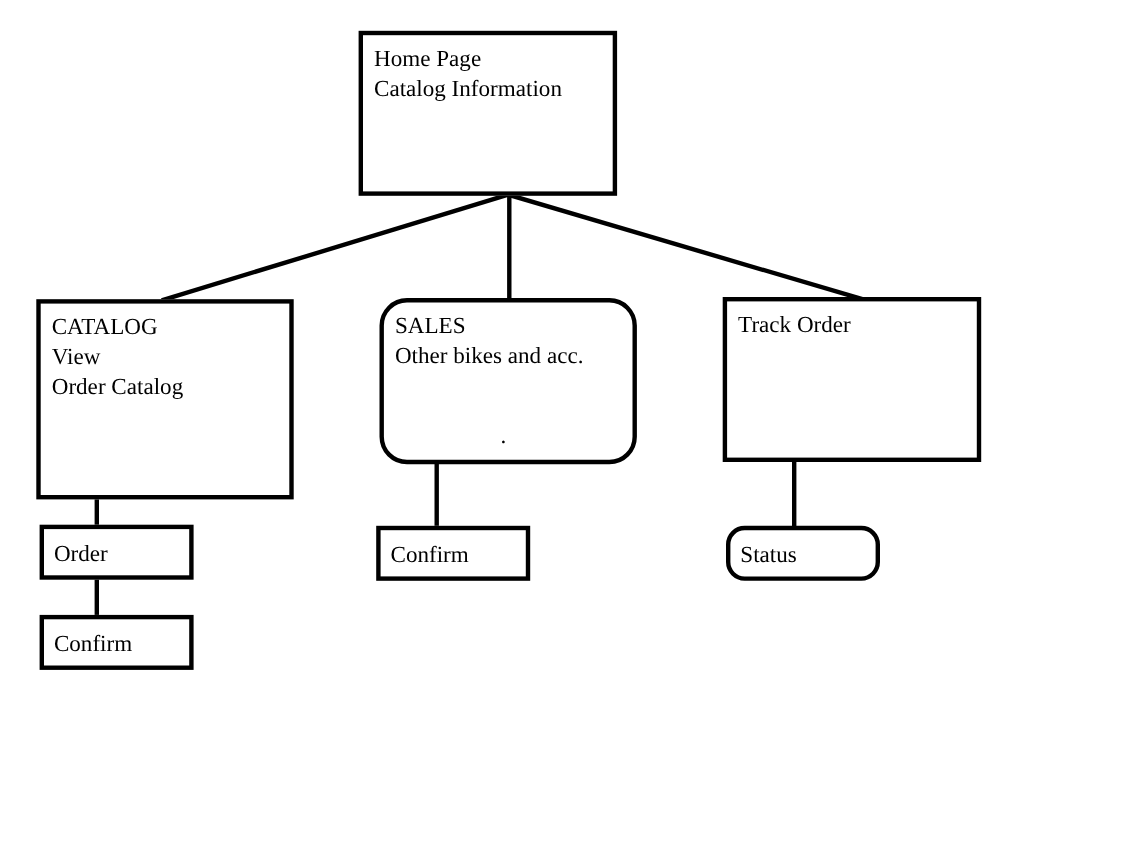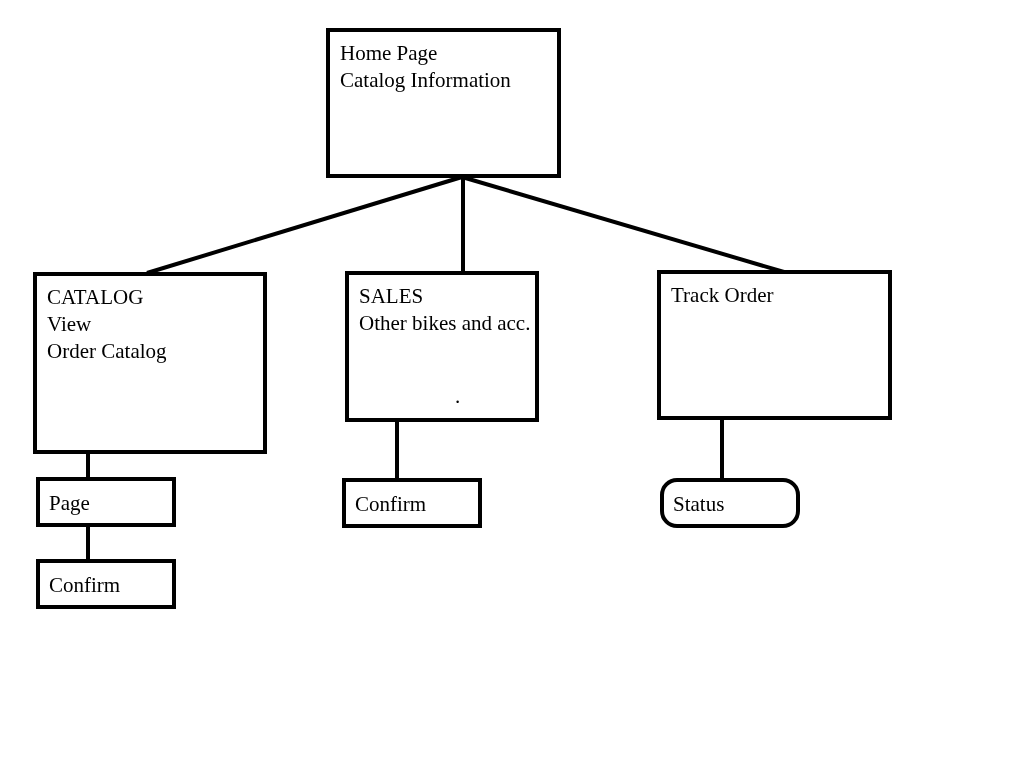--- a/index.html
+++ b/index.html
@@ -24,21 +24,21 @@
     background: #ffffff;
     border: 4px solid #000000;
     z-index: 2;
     font-size: 21px;
     line-height: 27px;
     padding: 8px 10px;
   }
   .node .line { display: block; white-space: nowrap; }
   .node-home    { left: 326px; top:  28px; width: 235px; height: 150px; }
   .node-catalog { left:  33px; top: 272px; width: 234px; height: 182px; }
-  .node-sales   { left: 345px; top: 271px; width: 194px; height: 151px; }
+  .node-sales   { left: 345px; top: 271px; width: 234px; height: 151px; border-radius: 25px; }
   .node-track   { left: 657px; top: 270px; width: 235px; height: 150px; }
   .node-small   { width: 140px; height: 50px; padding: 9px 9px; }
   .node-order           { left:  36px; top: 477px; }
   .node-catalog-confirm { left:  36px; top: 559px; }
   .node-sales-confirm   { left: 342px; top: 478px; }
   .node-status          { left: 660px; top: 478px; border-radius: 17px; }
   .stray-dot {
     position: absolute;
     left: 455px; top: 386px;
     z-index: 3;
@@ -78,21 +78,21 @@
   <div class="node node-sales">
     <span class="line">SALES</span>
     <span class="line">Other bikes and acc.</span>
   </div>
 
   <div class="node node-track">
     <span class="line">Track Order</span>
   </div>
 
   <div class="node node-small node-order">
-    <span class="line">Page</span>
+    <span class="line">Order</span>
   </div>
 
   <div class="node node-small node-catalog-confirm">
     <span class="line">Confirm</span>
   </div>
 
   <div class="node node-small node-sales-confirm">
     <span class="line">Confirm</span>
   </div>
 

